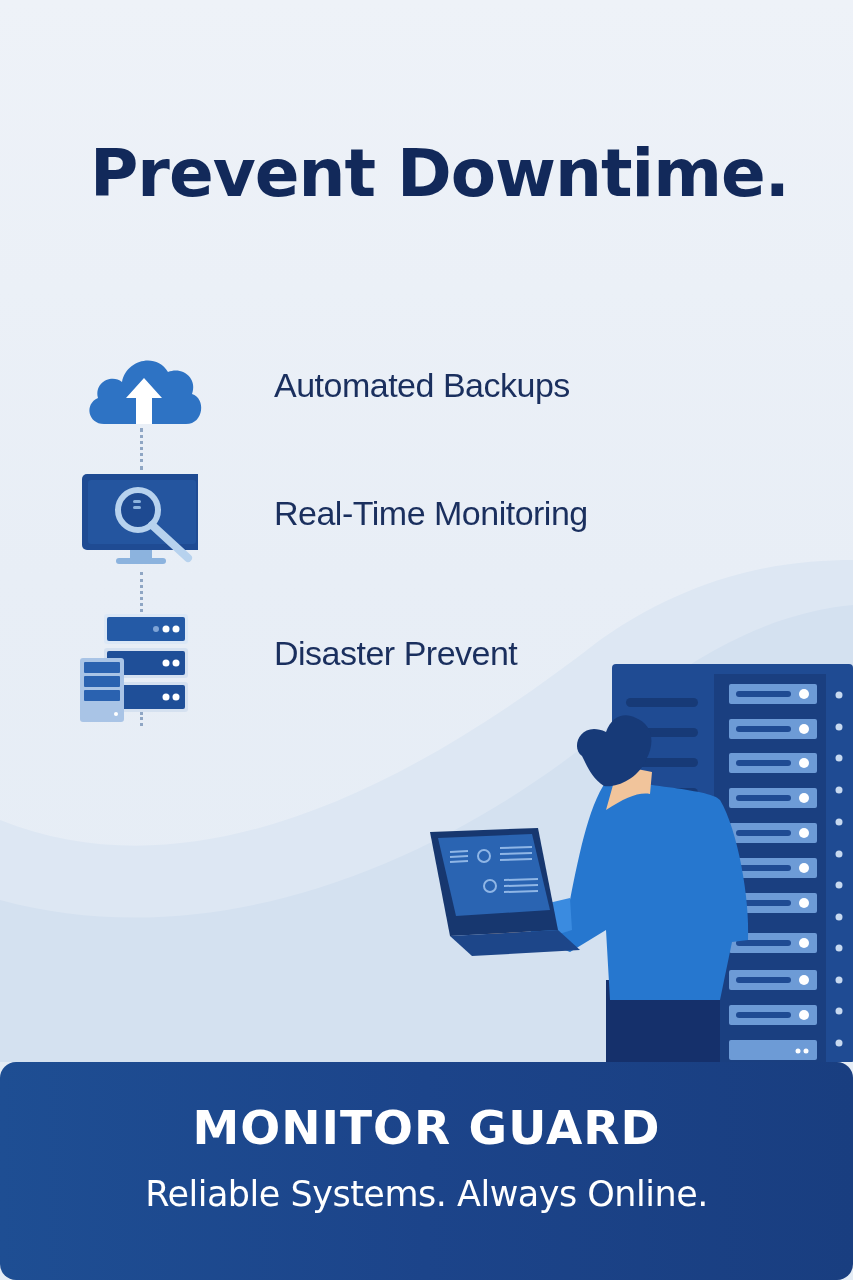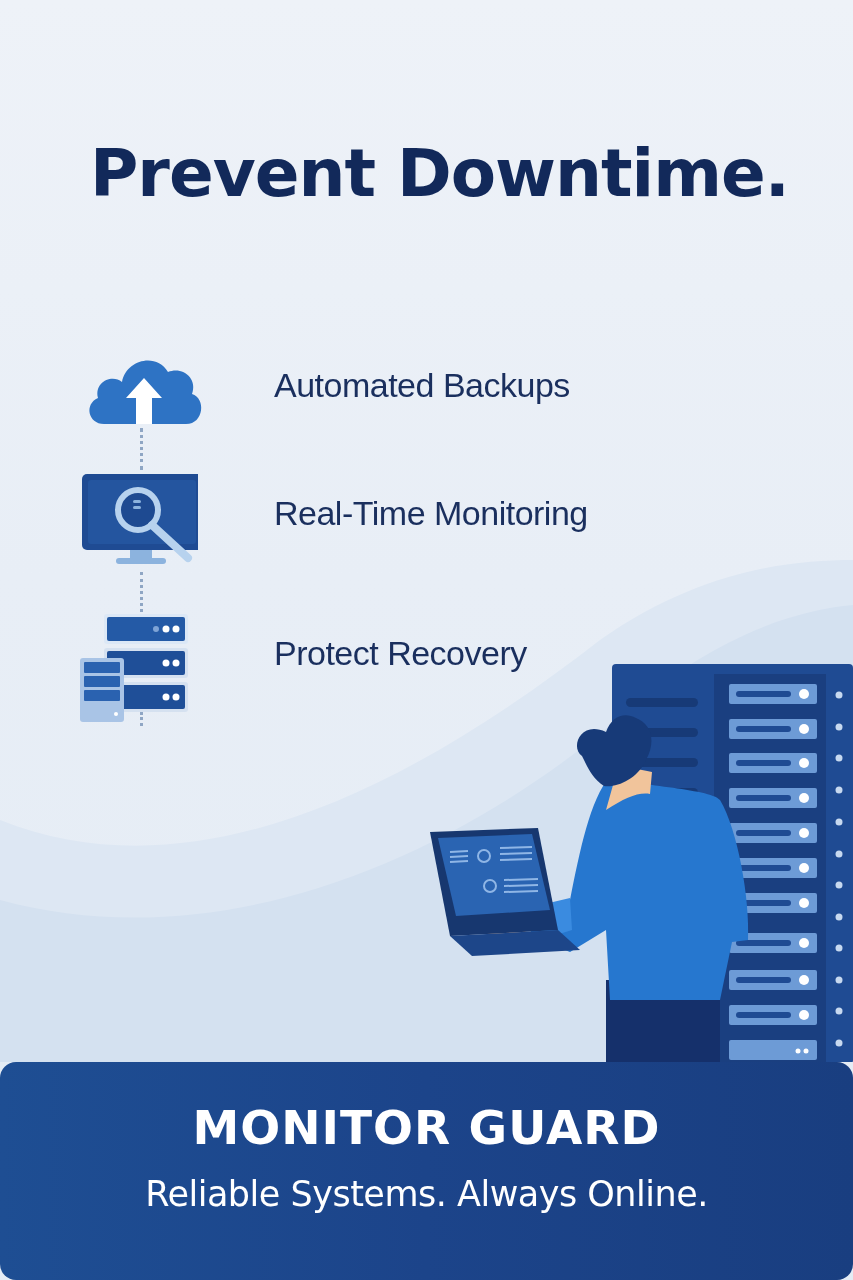--- a/index.html
+++ b/index.html
@@ -85,21 +85,21 @@
   <rect x="29" y="73" width="78" height="24" rx="2" fill="#1f4f98"></rect>
   <circle cx="88" cy="85" r="3.5" fill="#fff"></circle>
     <circle cx="98" cy="85" r="3.5" fill="#fff"></circle>
   <rect x="2" y="46" width="44" height="64" rx="3" fill="#a9c4e6"></rect>
   <rect x="6" y="50" width="36" height="11" rx="1" fill="#2a62b0"></rect>
   <rect x="6" y="64" width="36" height="11" rx="1" fill="#2a62b0"></rect>
   <rect x="6" y="78" width="36" height="11" rx="1" fill="#2a62b0"></rect>
   <circle cx="38" cy="102" r="2" fill="#fff"></circle>
 </svg>
 <div class="connector" style="top:712px;height:14px;"></div>
-<div class="feature-label" style="top:634px;">Protect Recovery</div>
+<div class="feature-label" style="top:634px;">Disaster Prevent</div>
 
 <svg class="scene" viewBox="0 0 433 402">
   <g>
     <rect x="192" y="4" width="241" height="400" rx="4" fill="#1f4b93"></rect>
     <rect x="294" y="14" width="112" height="390" fill="#1a3f80"></rect>
     <rect x="206" y="38" width="72" height="9" rx="4.5" fill="#173a77"></rect>
     <rect x="206" y="68" width="72" height="9" rx="4.5" fill="#173a77"></rect>
     <rect x="206" y="98" width="72" height="9" rx="4.5" fill="#173a77"></rect>
     <rect x="206" y="128" width="72" height="9" rx="4.5" fill="#173a77"></rect>
     <g fill="#6d9bd6">

